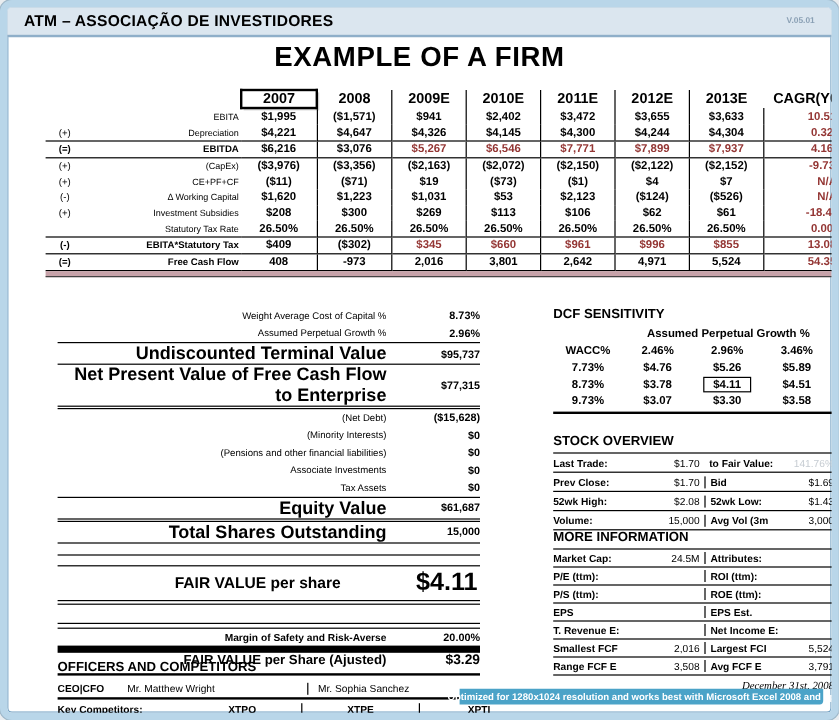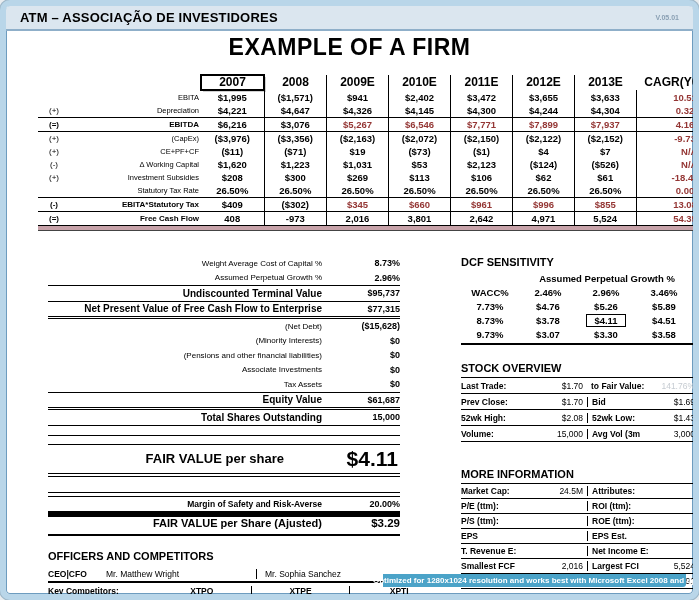--- a/index.html
+++ b/index.html
@@ -34,21 +34,21 @@
   .maroon{color:#943634;}
   tr.bold-row td{font-weight:700;}
   tr.b-both td{border-top:1px solid #000;border-bottom:1px solid #000;}
   tr.b-fcf td{border-bottom:1px solid #000;}
   .pink-band{height:4px;background:#c7a2a9;border-bottom:1px solid #444;width:655px;}
   
   .val-col{position:absolute;left:42px;top:250px;width:352px;}
   .val-row{display:flex;align-items:center;min-height:14.5px;}
   .val-row .lbl{flex:1;text-align:right;font-size:8px;padding-right:12px;}
   .val-row .val{width:66px;text-align:right;font-size:9px;font-weight:600;}
-  .val-row.bold .lbl{font-weight:700;font-size:10px;}
+  .val-row.bold .lbl{font-weight:700;font-size:15px;}
   .val-row.bold .val{font-weight:700;}
   .box-tb{border-top:1px solid #000;border-bottom:1px solid #000;}
   .box-top{border-top:1px solid #000;}
   .dbl-bottom{border-bottom:3px double #000;}
   .line-bottom{border-bottom:1px solid #000;}
   .fv-sep{border-top:1px solid #000;margin-top:9px;}
   .fv-row{display:flex;align-items:center;border-top:1px solid #000;border-bottom:4px double #000;
     margin-top:8px;height:28px;}
   .fv-row .lbl{flex:1;text-align:right;font-size:13px;font-weight:700;padding-right:28px;}
   .fv-row .val{width:86px;text-align:right;font-size:21px;font-weight:700;padding-right:2px;}
@@ -85,21 +85,21 @@
   .boxed{display:inline-block;border:1.5px solid #000;padding:0 7px;font-weight:700;}
   .stock,.more{margin-top:3px;border-top:1px solid #000;}
   .ov-row{display:flex;align-items:center;border-bottom:1px solid #000;font-size:8.5px;}
   .stock .ov-row{height:15px;} .more .ov-row{height:14px;}
   .ov-l1{width:72px;font-weight:700;}
   .ov-v1{width:54px;text-align:right;padding-right:4px;box-sizing:border-box;}
   .ov-l2{width:62px;font-weight:700;border-left:1px solid #000;padding-left:4px;box-sizing:border-box;}
   .ov-v2{flex:1;text-align:right;}
   .stock .ov-row:first-child .ov-l2{border-left:none;}
   .stock .ov-row:first-child .ov-v2{color:#c6ccd2;font-weight:400;}
-  .st-title{margin-top:17px;} .mi-title{margin-top:26px;}
+  .st-title{margin-top:17px;} .mi-title{}
   .date-row{text-align:right;font-style:italic;font-size:9px;margin-top:3px;
     font-family:"Liberation Serif","DejaVu Serif",serif;}
   
   .footer{position:absolute;left:377px;right:7px;bottom:7px;height:13px;background:#4ba3c8;
     color:#fff;font-size:8px;font-weight:700;display:flex;align-items:center;justify-content:center;
     border-radius:0 0 3px 0;white-space:nowrap;}
 </style>
 </head>
 <body>
 

